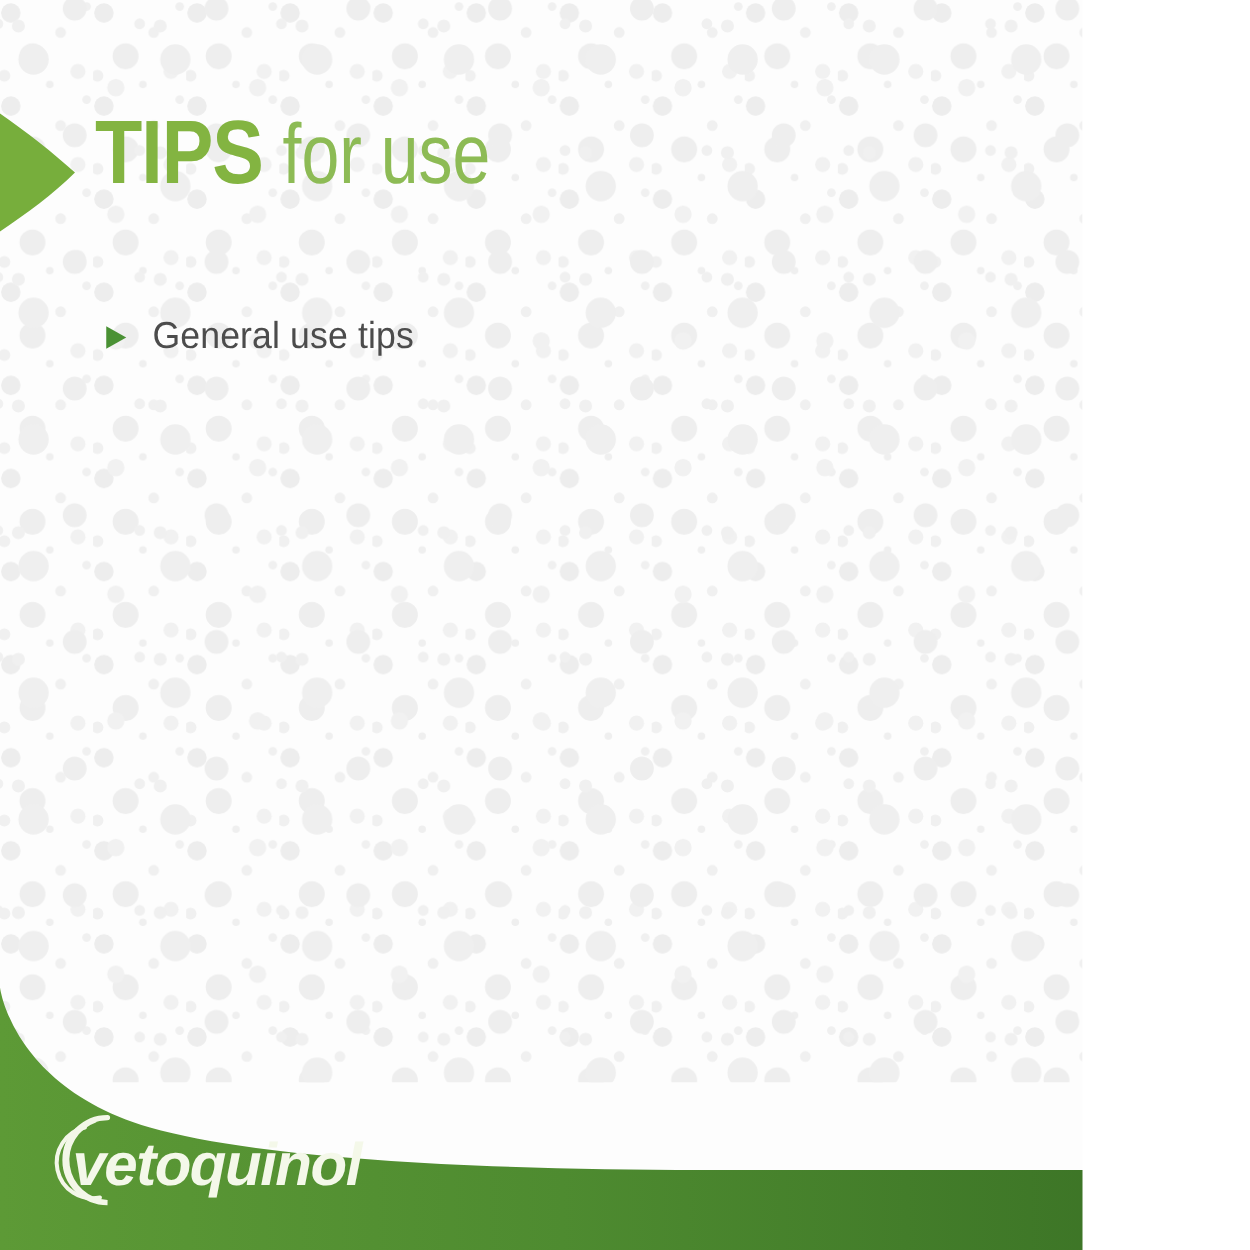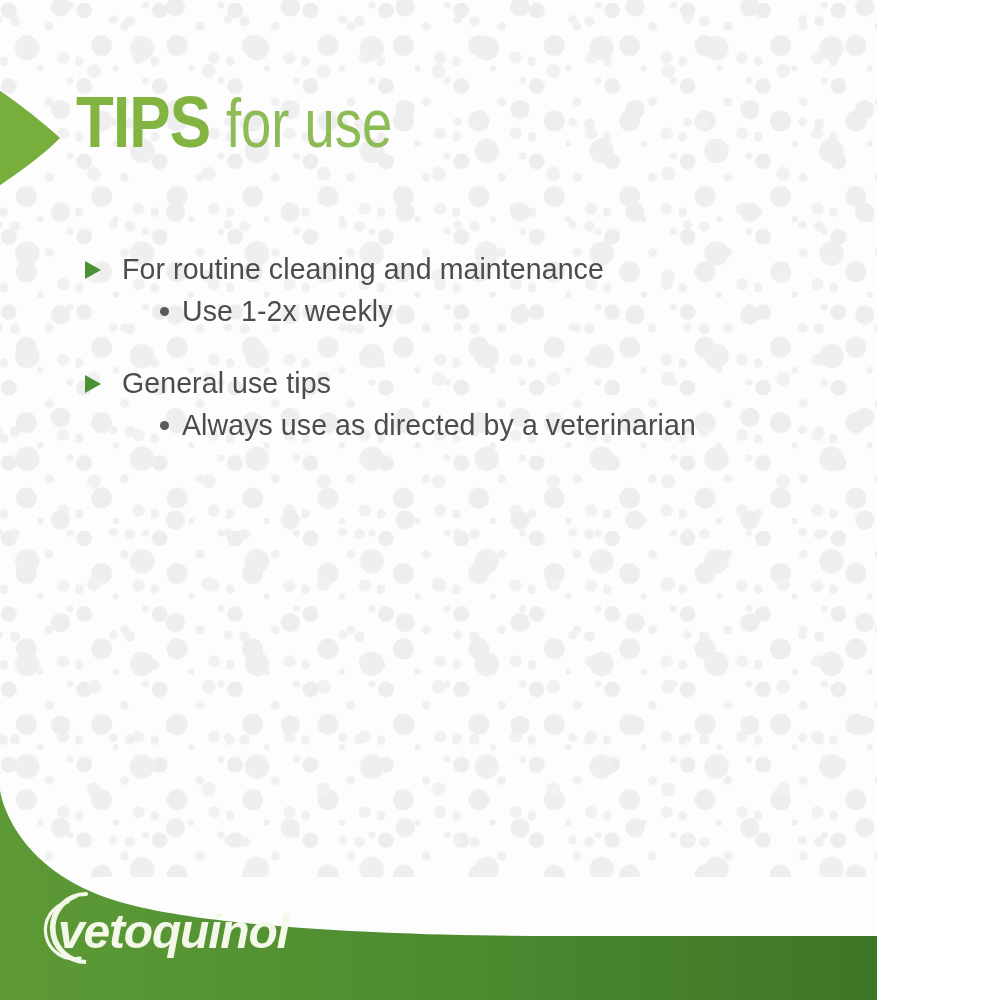--- a/index.html
+++ b/index.html
@@ -8,21 +8,20 @@
     background: #ffffff;
   }
 
   #page {
     position: relative;
     width: 866px;
     height: 1000px;
     overflow: hidden;
     background: #fdfdfd;
     font-family: "Liberation Sans", sans-serif;
-    padding-left: 11px;
   }
 
   
   .bg-dots {
     position: absolute;
     inset: 0;
     z-index: 0;
     pointer-events: none;
   }
 
@@ -192,48 +191,30 @@
   <svg class="header-arrow" viewBox="0 0 80 140" preserveAspectRatio="none" aria-hidden="true">
     <path d="M -10 14 C 14 30, 40 50, 60 68 C 40 88, 14 106, -10 122 C -2 86, -2 50, -10 14 Z" fill="#77ae3c"></path>
   </svg>
 
   <div class="title-block">
     <span class="title-strong">TIPS</span><span class="title-light">for use</span>
   </div>
 
   <div class="content">
 
-    <div class="group">
-      <div class="group-head">
-        <svg class="arrow-bullet" viewBox="0 0 18 20" aria-hidden="true">
-          <path d="M 1 1 L 17 10 L 1 19 Z" fill="#4a9134"></path>
-        </svg>
-        <span class="group-head-text">For routine cleaning and maintenance</span>
-      </div>
-      <ul class="sub-list">
-        <li class="sub-item">
-          <span class="dot-bullet"></span>
-          <span class="sub-item-text">Use 1-2x weekly</span>
-        </li>
-      </ul>
-    </div>
 
 
     <div class="group">
       <div class="group-head">
         <svg class="arrow-bullet" viewBox="0 0 18 20" aria-hidden="true">
           <path d="M 1 1 L 17 10 L 1 19 Z" fill="#4a9134"></path>
         </svg>
         <span class="group-head-text">General use tips</span>
       </div>
       <ul class="sub-list">
-        <li class="sub-item">
-          <span class="dot-bullet"></span>
-          <span class="sub-item-text">Always use as directed by a veterinarian</span>
-        </li>
       </ul>
     </div>
 
   </div>
 
   <svg class="footer-shape" viewBox="0 0 1000 330" preserveAspectRatio="none" aria-hidden="true">
     <defs>
       <linearGradient id="greenGrad" x1="0" y1="0" x2="1" y2="0">
         <stop offset="0%" stop-color="#5d9a36"></stop>
         <stop offset="45%" stop-color="#4e8b30"></stop>

